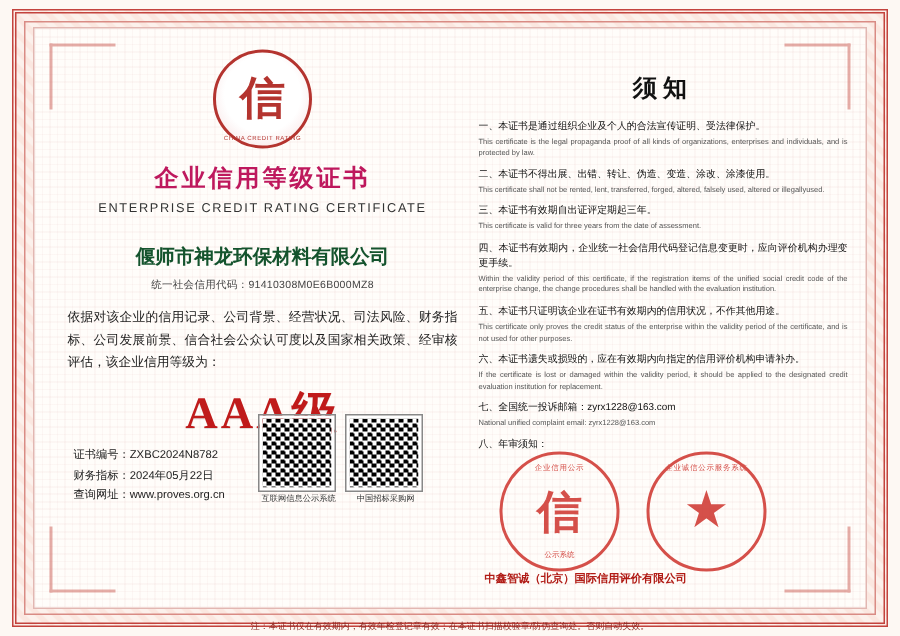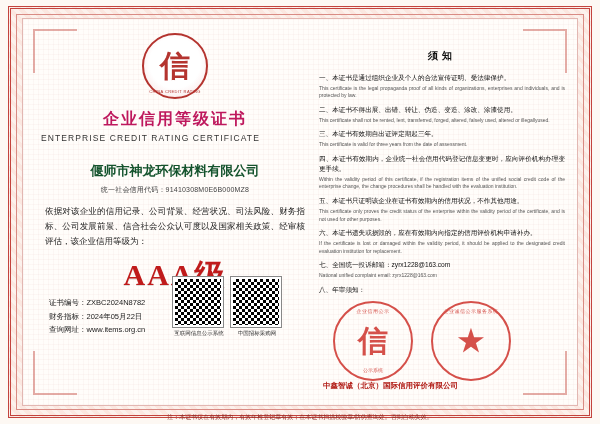--- a/index.html
+++ b/index.html
@@ -68,21 +68,21 @@
   .emblem .ring-text{
     position:absolute;bottom:3px;left:0;right:0;text-align:center;
     font-size:4px;color:#b4342f;letter-spacing:.4px;
   }
   .title-cn{
     margin-top:10px;text-align:center;
     font-family:"Liberation Serif", serif;
     font-size:16px;font-weight:bold;color:#be185d;letter-spacing:2px;
   }
   .title-en{
-    text-align:left;font-size:8.5px;color:#333;letter-spacing:1.1px;margin-top:3px;
+    text-align:center;font-size:8.5px;color:#333;letter-spacing:1.1px;margin-top:3px;
   }
   .company{
     text-align:center;font-size:13px;font-weight:bold;color:#14532d;margin-top:19px;
     font-family:"Liberation Serif", serif;
   }
   .usci{
     text-align:center;font-size:7px;color:#444;margin-top:5px;letter-spacing:.2px;
   }
   .body-text{
     margin-top:9px;font-size:8.5px;line-height:1.75;color:#1b1b1b;text-align:justify;
@@ -110,21 +110,21 @@
     font-size:5.5px;color:#333;text-align:center;margin-top:3px;line-height:1.3;
   }
   .qr-item{width:52px;}
 
   
   .right-col{
     position:absolute;left:296px;top:30px;width:246px;
   }
   .notice-title{
     text-align:center;font-family:"Liberation Serif", serif;
-    font-size:10px;font-weight:bold;color:#111;letter-spacing:4px;
+    font-size:16px;font-weight:bold;color:#111;letter-spacing:4px;
   }
   .notice-list{
     margin-top:10px;
   }
   .n-item{margin-bottom:5px;}
   .n-cn{font-size:6.6px;color:#111;line-height:1.6;text-align:justify;}
   .n-en{font-size:5px;color:#555;line-height:1.55;text-align:justify;margin-top:1px;}
 
   
   .seal{
@@ -177,21 +177,21 @@
       <div class="grade">AAA级</div>
 
       <div class="meta">
         <div>
           <span>证书编号：</span><span>ZXBC2024N8782</span>
         </div>
         <div>
           <span>财务指标：</span><span>2024年05月22日</span>
         </div>
         <div>
-          <span>查询网址：</span><span>www.items.org.cn</span>
+          <span>查询网址：</span><span>www.proves.org.cn</span>
         </div>
       </div>
     </div>
 
     <div class="qr-row">
       <div class="qr-item">
         <div class="qr"></div>
         <div class="qr-cap">互联网信息公示系统</div>
       </div>
       <div class="qr-item">

